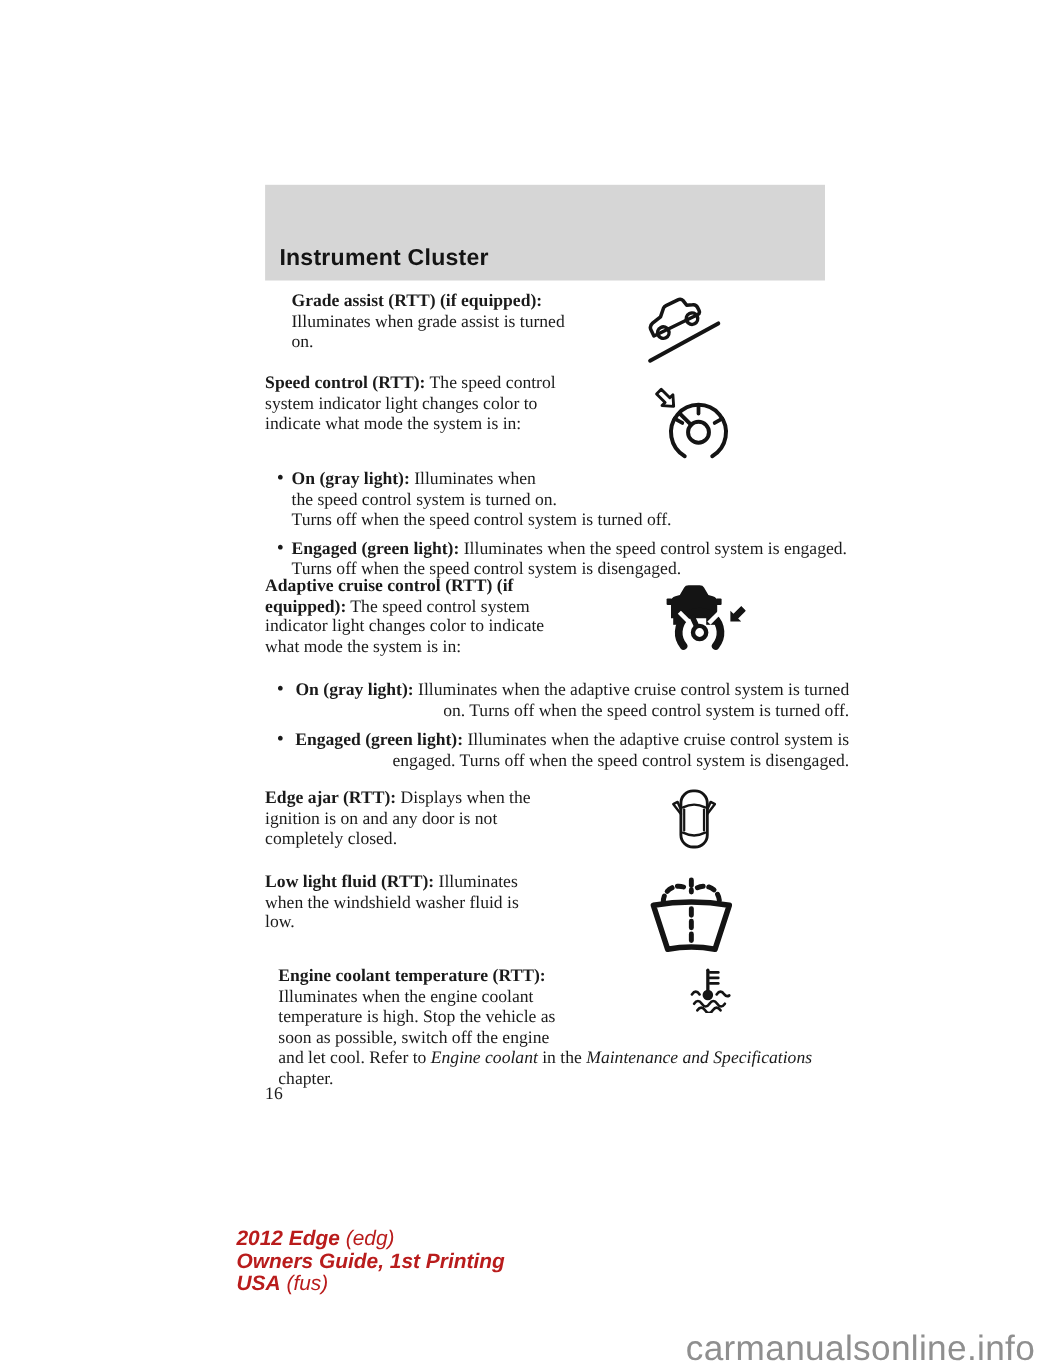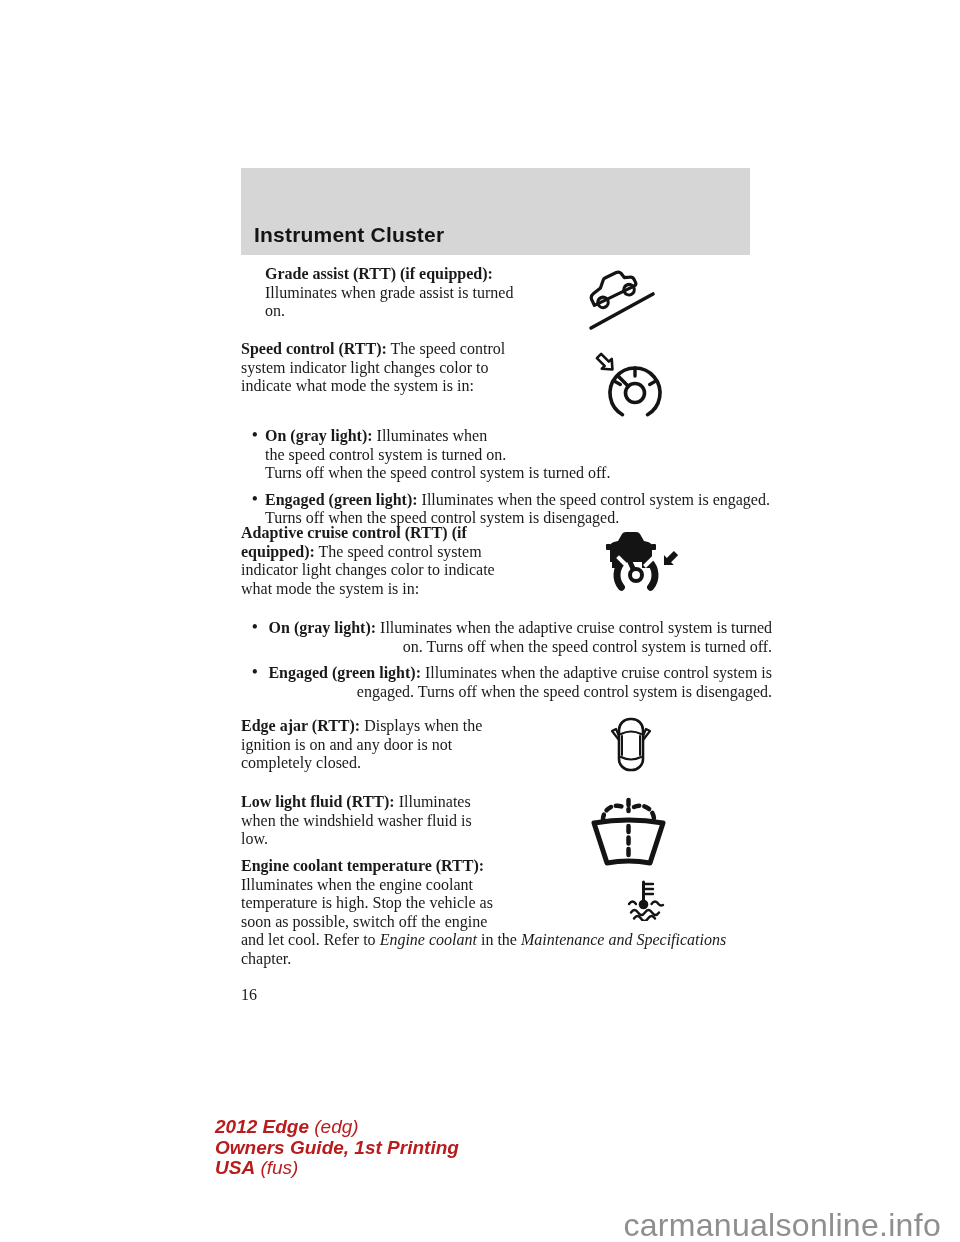--- a/index.html
+++ b/index.html
@@ -26,21 +26,21 @@
   .s1{top:340px;width:268px;}
   .ic1{left:594px;top:351px;}
   .s1b{top:422px;}
   .s2{top:524px;width:268px;}
   .ic2{left:600px;top:528px;}
   .s2b{top:614px;text-align:right;}
   .s3{top:717px;width:258px;}
   .ic3{left:611px;top:716px;}
   .s4{top:793px;width:248px;}
   .ic4{left:590px;top:793px;}
-  .s5{top:857px;width:508px;}
+  .s5{top:879px;width:508px;margin-left:12px;}
   .ic5{left:627px;top:879px;}
   .pagenum{position:absolute;left:241px;top:986px;font-size:16px;}
   .footer{position:absolute;left:215px;top:1117px;font-family:"Liberation Sans", sans-serif;
         font-style:italic;font-weight:bold;font-size:19px;line-height:20.5px;color:#b91c1c;}
   .footer .plain{font-weight:normal;}
   .watermark{position:absolute;right:19px;top:1207px;font-family:"Liberation Sans", sans-serif;
         font-size:32px;color:#8f8f8f;letter-spacing:.3px;}
   svg .st{stroke:#141414;fill:none;stroke-linecap:round;stroke-linejoin:round;}
   svg .fl{fill:#141414;stroke:none;}
 </style>

